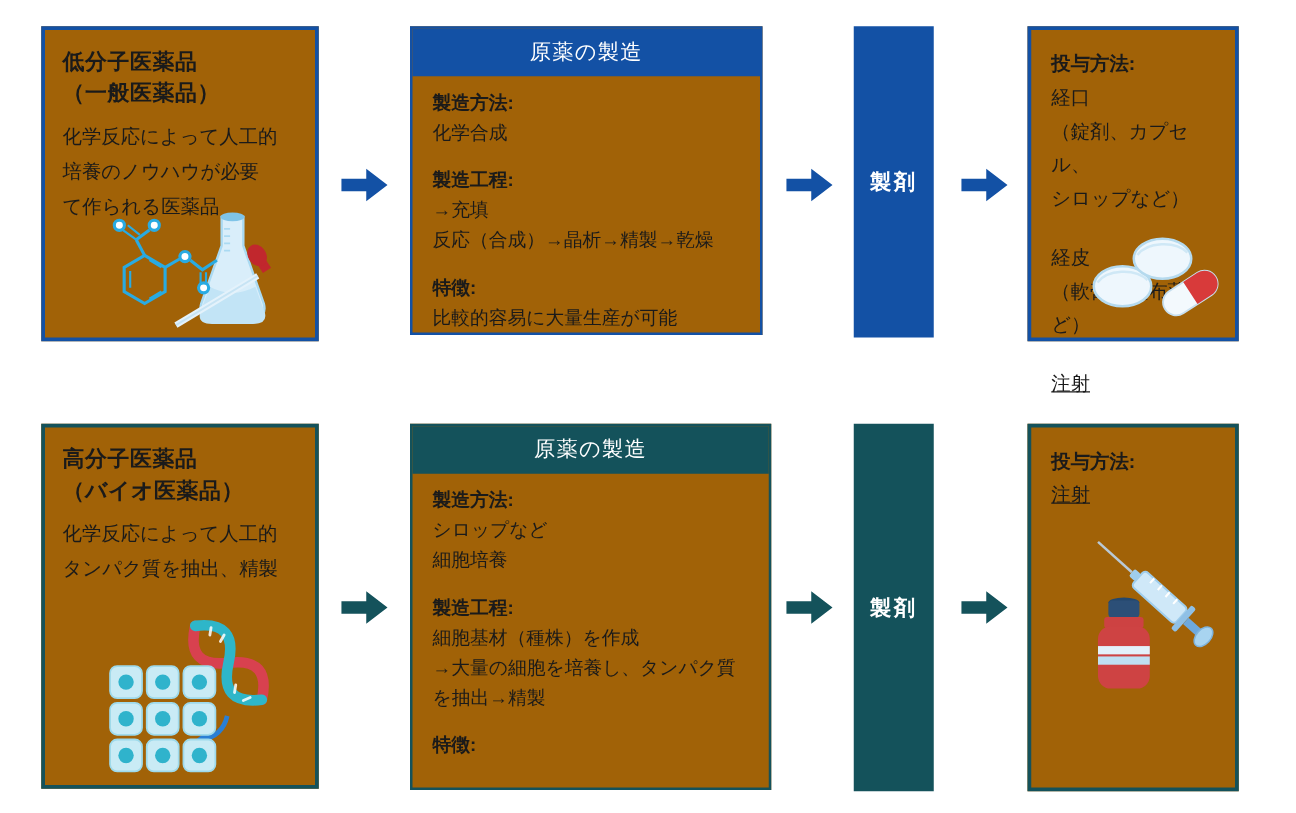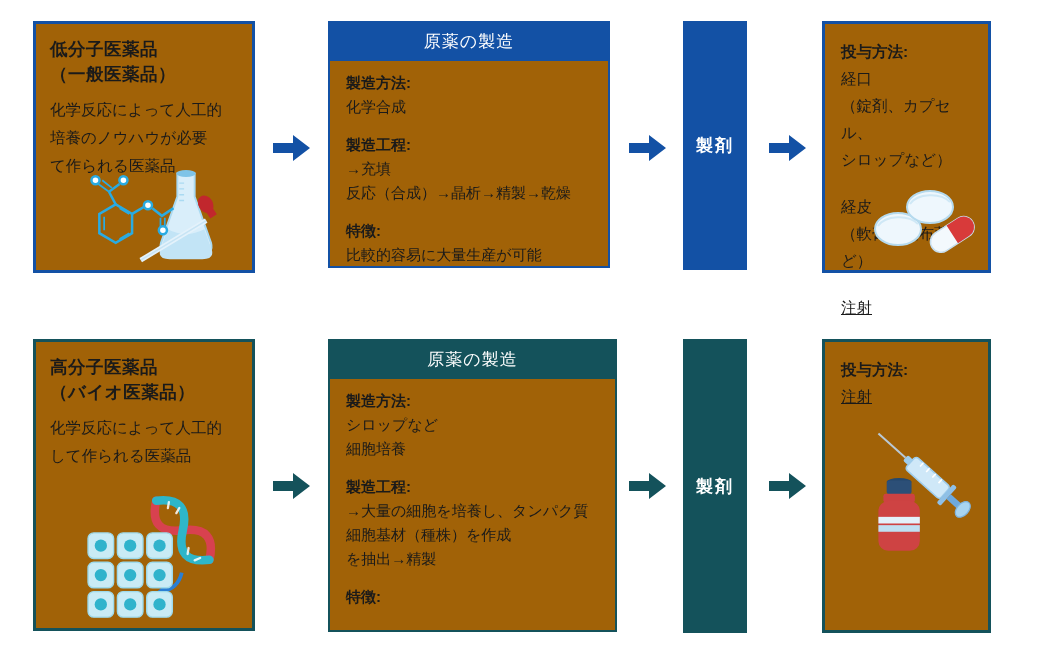--- a/index.html
+++ b/index.html
@@ -158,21 +158,21 @@
     </span>
   </div>
 
   <div class="box src teal" style="top:339px;height:292px;">
     <div class="title">
       <div>高分子医薬品</div>
       <div>（バイオ医薬品）</div>
     </div>
     <div class="desc">
       <div>化学反応によって人工的</div>
-      <div>して作られる医薬品</div>
+      <div>タンパク質を抽出、精製</div>
     </div>
     <span class="icon icon-dna">
       <svg viewBox="0 0 160 150" width="152" height="142">
         <g transform="translate(76 24) rotate(48)" fill="none" stroke-linecap="round">
           <path d="M0 0 C14 20, 28 20, 42 0 C56 -20, 70 -20, 84 0" stroke="#d8414f" stroke-width="9"></path>
           <path d="M0 0 C14 -20, 28 -20, 42 0 C56 20, 70 20, 84 0" stroke="#2eb6c9" stroke-width="9"></path>
           <path d="M10 -9 l4 5 M22 -13 l2 6 M60 8 l4 5 M74 12 l2 -6" stroke="#ffffff" stroke-width="2.4" opacity="0.85"></path>
         </g>
         <path d="M103 100 Q99 117 82 120" fill="none" stroke="#2a7fd4" stroke-width="4"></path>
         <path d="M87 112 L74 122 L89 127 z" fill="#2a7fd4"></path>
@@ -213,22 +213,22 @@
   <div class="box api w2 teal" style="top:339px;height:293px;">
     <div class="api-header teal-bg">原薬の製造</div>
     <div class="api-body">
       <div class="sec">
         <div class="sec-label">製造方法:</div>
         <div>シロップなど</div>
         <div>細胞培養</div>
       </div>
       <div class="sec">
         <div class="sec-label">製造工程:</div>
+        <div>細胞基材（種株）を作成</div>
         <div>→大量の細胞を培養し、タンパク質</div>
-        <div>細胞基材（種株）を作成</div>
         <div>を抽出→精製</div>
       </div>
       <div class="sec">
         <div class="sec-label">特徴:</div>
       </div>
     </div>
   </div>
 
   <span class="arrow ateal" style="left:629px;top:472px;">
     <svg viewBox="0 0 38 28" width="38" height="28">

